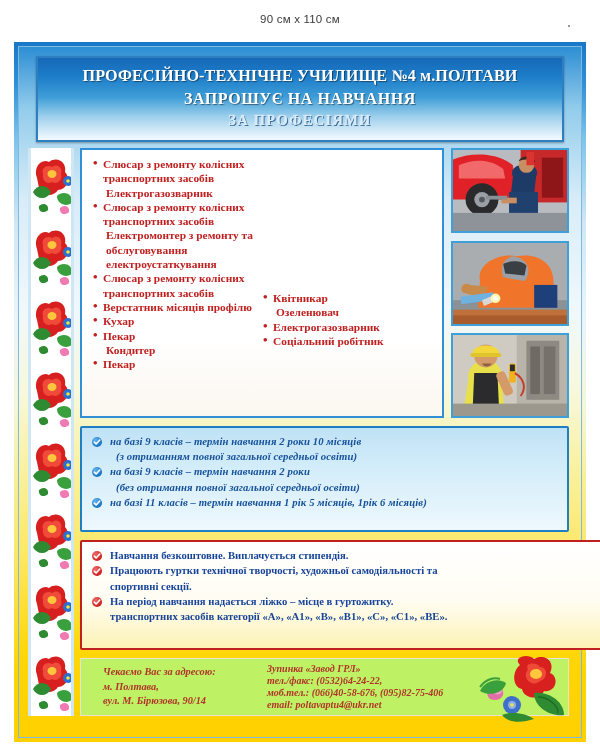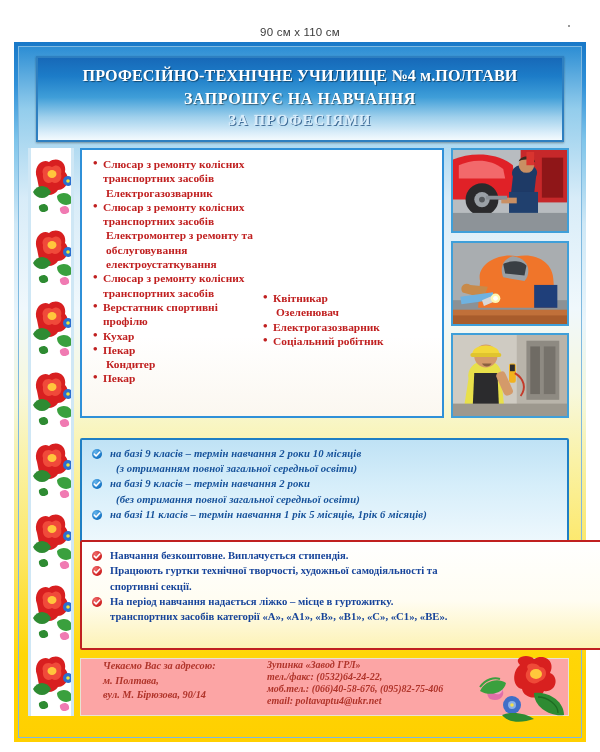--- a/index.html
+++ b/index.html
@@ -10,21 +10,21 @@
     overflow: hidden;
   }
 
   
   .size-caption {
     width: 600px;
     text-align: center;
     font-family: "Liberation Sans", sans-serif;
     font-size: 11.5px;
     color: #3b3b3b;
-    padding-top: 26px;
+    padding-top: 13px;
     letter-spacing: .2px;
   }
   .corner-dot {
     position: absolute; right: 30px; top: 25px;
     width: 2px; height: 2px; background: #999;
   }
 
   
   .poster-wrap {
     position: absolute;
@@ -138,21 +138,21 @@
     width: 118px; height: 85px;
     border: 2px solid #3f9fd9;
     position: relative; overflow: hidden;
     background: #ccc;
   }
   .photo svg { display:block; width:100%; height:100%; }
 
   
   .terms-box {
     position: absolute;
-    left: 66px; top: 396px;
+    left: 66px; top: 384px;
     width: 489px; height: 106px;
     background: linear-gradient(180deg,#bfe2f5 0%, #d6eefa 45%, #eef8fd 100%);
     border: 2px solid #1f7fc4;
     border-radius: 2px;
     padding: 6px 6px 4px 8px;
   }
   .term {
     position: relative;
     padding-left: 20px;
     color: #15519a;
@@ -191,23 +191,24 @@
     font-size: 10.7px;
     line-height: 15.3px;
   }
   .benefit.cont { padding-left: 20px; }
 
   
   .footer-box {
     position: absolute;
     left: 66px; top: 616px;
     width: 489px; height: 58px;
-    background: #fca5a5;
+    background: #bef264;
     border: 1px solid #e8e2d2;
     display: flex;
+    align-items: center;
   }
   .addr {
     width: 182px;
     padding-left: 22px;
     color: #b0342a;
     font-weight: bold;
     font-style: italic;
     font-size: 10.3px;
     line-height: 14.6px;
   }
@@ -270,21 +271,21 @@
   </div>
 
   <div class="prof-panel">
     <div class="prof-row">
       <div class="prof-col">
         <div class="pitem">Слюсар з ремонту колісних транспортних засобів</div>
         <div class="pitem sub">Електрогазозварник</div>
         <div class="pitem">Слюсар з ремонту колісних транспортних засобів</div>
         <div class="pitem sub">Електромонтер з ремонту та обслуговування електроустаткування</div>
         <div class="pitem">Слюсар з ремонту колісних транспортних засобів</div>
-        <div class="pitem">Верстатник спортивні профілю</div>
+        <div class="pitem">Верстатник місяців профілю</div>
         <div class="pitem">Кухар</div>
         <div class="pitem">Пекар</div>
         <div class="pitem sub">Кондитер</div>
         <div class="pitem">Пекар</div>
       </div>
       <div class="prof-col" style="padding-top:134px;padding-left:4px;">
         <div class="pitem">Квітникар</div>
         <div class="pitem sub">Озеленювач</div>
         <div class="pitem">Електрогазозварник</div>
         <div class="pitem">Соціальний робітник</div>

